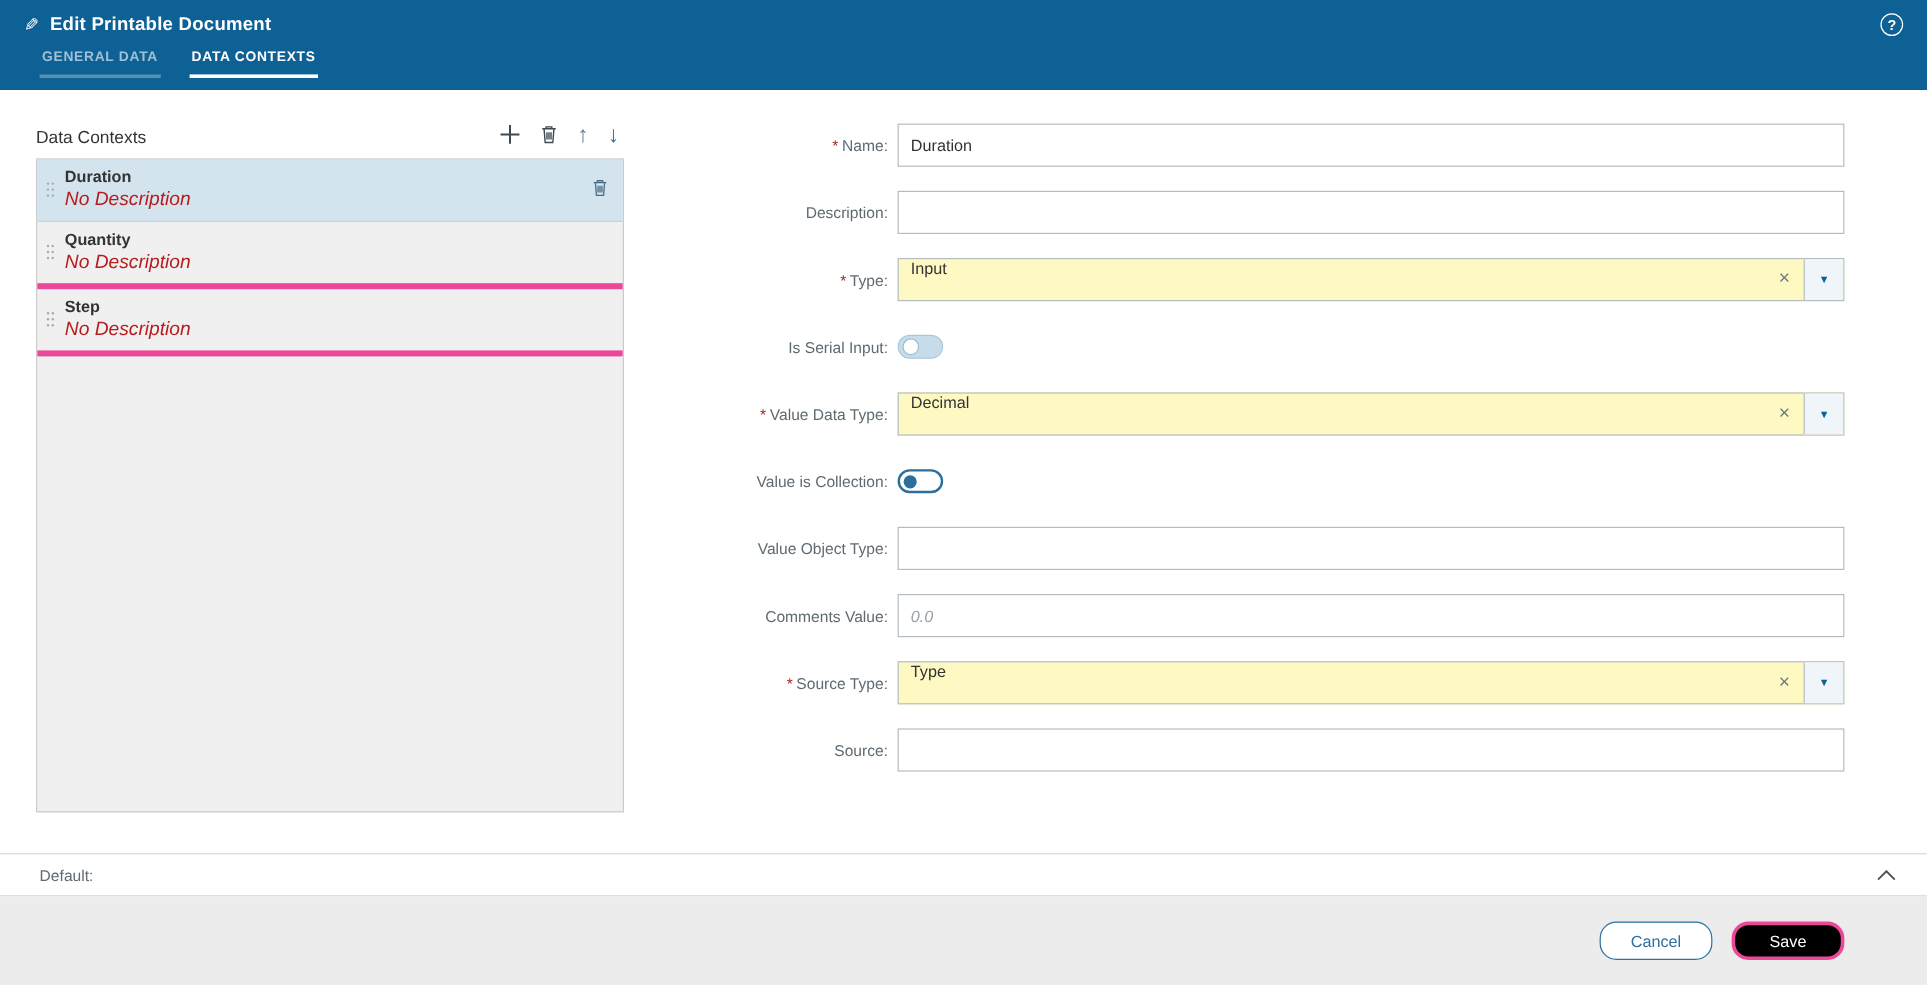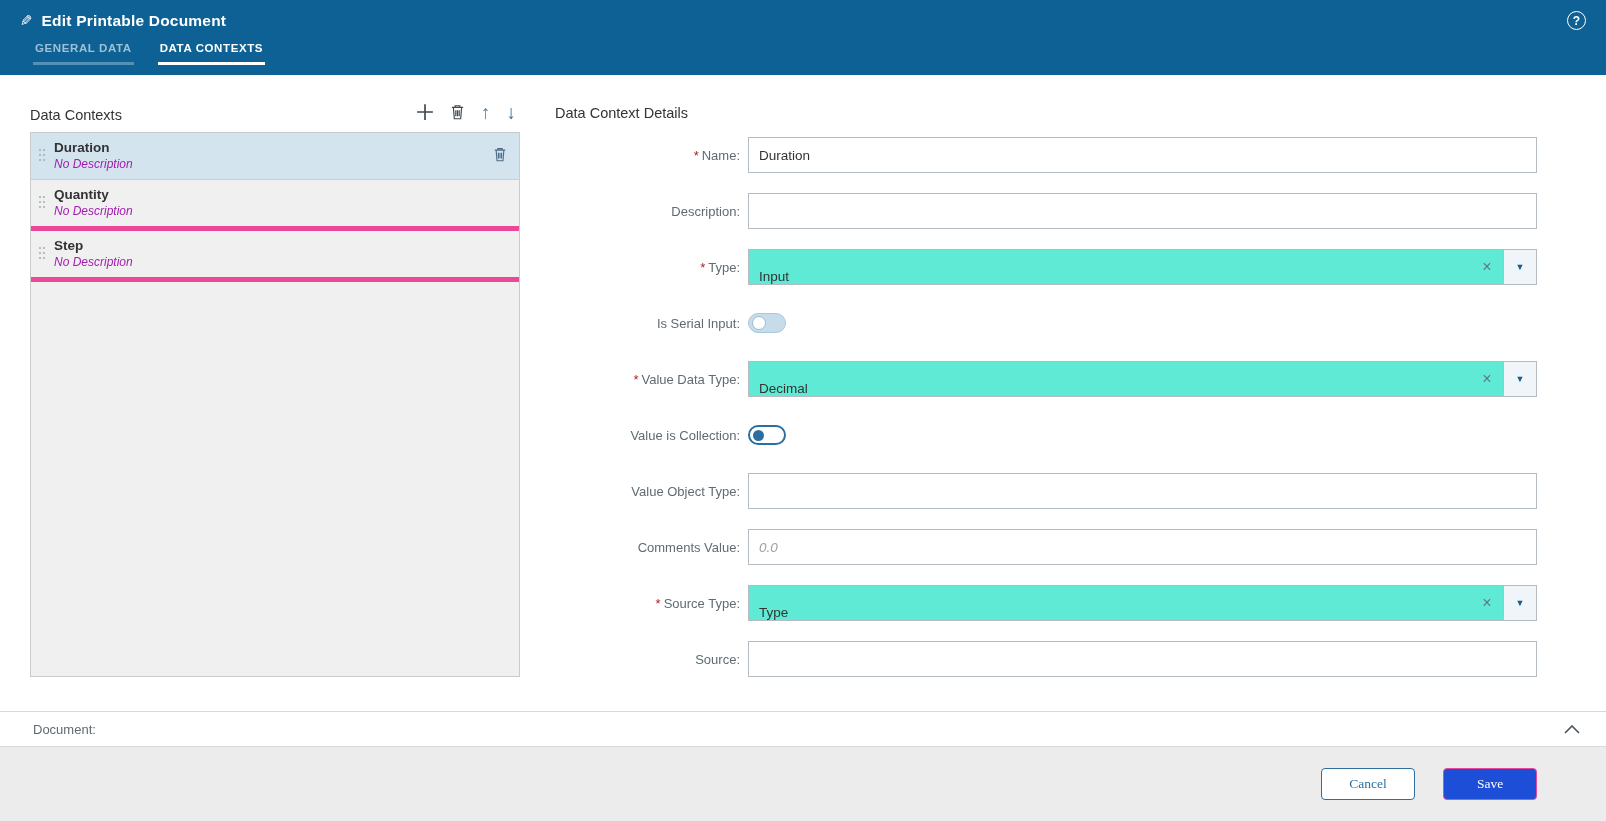--- a/index.html
+++ b/index.html
@@ -37,34 +37,34 @@
   .dc-list { border:1px solid #cbcbcb; background:#f0f0f0; height:545px; overflow:hidden; }
   .dc-item { display:flex; align-items:center; padding:7px 10px 7px 8px;
     border-bottom:5px solid #ec4899; cursor:pointer; min-height:43px; position:relative; }
   .dc-item.selected { background:#d4e4ef; border-bottom:1px solid #bed4e3; }
   .dot-handle { width:7px; height:13px; position:relative; margin-right:8px; flex:0 0 auto; }
   .dot-handle::before { content:""; position:absolute; left:0; top:0;
     width:2px; height:2px; border-radius:50%; background:#9fadb6;
     box-shadow:0 5px 0 #9fadb6, 0 10px 0 #9fadb6, 4px 0 0 #9fadb6, 4px 5px 0 #9fadb6, 4px 10px 0 #9fadb6; }
   .dc-text { flex:1 1 auto; }
   .dc-name { font-size:13.5px; font-weight:bold; color:#333; line-height:1.25; }
-  .dc-desc { font-size:12px; font-style:italic; color:#a21caf; line-height:1.25; }
+  .dc-desc { font-size:16px; font-style:italic; color:#b91c1c; line-height:1.25; }
   .row-trash { background:none; border:none; cursor:pointer; padding:2px; }
 
   
   .right-panel { flex:1 1 auto; margin-left:35px; }
   .details-title { font-size:14.5px; font-weight:normal; color:#333; margin:2px 0 16px 0; }
   .form-row { display:grid; grid-template-columns:185px 1fr; column-gap:8px;
     align-items:center; margin-bottom:20px; min-height:36px; }
   .form-label { text-align:right; font-size:13px; color:#5f6b72; }
   .req { color:#aa2222; margin-right:3px; font-size:13px; }
   .text-input { width:100%; height:36px; border:1px solid #b6bdc2; background:#fff;
     padding:0 10px; font-size:13.5px; color:#333; font-family:"Liberation Sans", sans-serif; }
   .text-input::placeholder { color:#9aa0a6; font-style:italic; }
-  .combo { display:flex; align-items:flex-end; height:36px; border:1px solid #b6bdc2; background:#5eead4; }
+  .combo { display:flex; align-items:flex-start; height:36px; border:1px solid #b6bdc2; background:#fef9c3; }
   .combo-value { flex:1 1 auto; padding:0 10px; font-size:13.5px; color:#333; }
   .combo-clear { flex:0 0 32px; text-align:center; font-size:16px; color:#6c7680;
     cursor:pointer; line-height:34px; }
   .combo-caret { flex:0 0 33px; height:100%; border-left:1px solid #b6bdc2; background:#f0f5f9;
     color:#0e6194; font-size:9px; display:flex; align-items:center; justify-content:center; cursor:pointer; }
   .toggle { width:38px; height:20px; border-radius:10px; position:relative; cursor:pointer; }
   .toggle.light { background:#c7dcea; border:1px solid #a9c9dd; }
   .toggle.light .knob { width:14px; height:14px; background:#fff; border:1px solid #9bbdd3;
     border-radius:50%; position:absolute; left:3px; top:2px; }
   .toggle.outline { background:#fff; border:2px solid #2a6f9e; }
@@ -73,24 +73,24 @@
 
   
   .comments-bar { flex:0 0 36px; border-top:1px solid #d9d9d9; border-bottom:1px solid #d9d9d9;
     display:flex; align-items:center; padding:0 22px 0 33px; }
   .comments-label { font-size:13px; color:#5f6b72; flex:1 1 auto; }
   .collapse-btn { background:none; border:none; cursor:pointer; padding:4px; display:flex; }
 
   
   .footer { flex:0 0 74px; background:#ececec; display:flex; align-items:center;
     justify-content:flex-end; gap:16px; padding-right:69px; }
-  .btn { height:32px; min-width:94px; font-size:13.5px; border-radius:4px; cursor:pointer;
-    font-family:Liberation Serif, serif; padding:0 18px;margin-left:12px; }
+  .btn { height:32px; min-width:94px; font-size:13.5px; border-radius:14px; cursor:pointer;
+    font-family:Liberation Sans, sans-serif; padding:0 18px; }
   .btn-cancel { background:#fff; border:1px solid #2d6f9e; color:#2d6f9e; }
-  .btn-save { background:#1d4ed8; border:1px solid #ec4899; color:#fff; }
+  .btn-save { background:#000000; border:3px solid #ec4899; color:#fff; }
 </style>
 </head>
 <body>
 
 <header class="topbar">
   <div class="title-row">
     <span class="pencil-icon">✎</span>
     <h1 class="page-title">Edit Printable Document</h1>
     <span class="help-icon">?</span>
   </div>
@@ -153,21 +153,20 @@
         <span class="dot-handle"></span>
         <div class="dc-text">
           <div class="dc-name">Step</div>
           <div class="dc-desc">No Description</div>
         </div>
       </div>
     </div>
   </section>
 
   <section class="right-panel">
-    <h2 class="details-title">Data Context Details</h2>
 
     <div class="form-row">
       <label class="form-label"><span class="req">*</span><span>Name:</span></label>
       <input class="text-input" type="text" value="Duration" style="">
     </div>
 
     <div class="form-row">
       <label class="form-label"><span>Description:</span></label>
       <input class="text-input" type="text" value="" style="">
     </div>
@@ -228,21 +227,21 @@
     </div>
 
     <div class="form-row">
       <label class="form-label"><span>Source:</span></label>
       <input class="text-input" type="text" value="" style="">
     </div>
   </section>
 </main>
 
 <div class="comments-bar">
-  <span class="comments-label">Document:</span>
+  <span class="comments-label">Default:</span>
   <button class="collapse-btn">
     <span>
       <svg width="16" height="9" viewBox="0 0 16 9">
           <path d="M1 8 L8 1 L15 8" stroke="#4a555c" stroke-width="1.6" fill="none"></path>
         </svg>
     </span>
   </button>
 </div>
 
 <footer class="footer">

